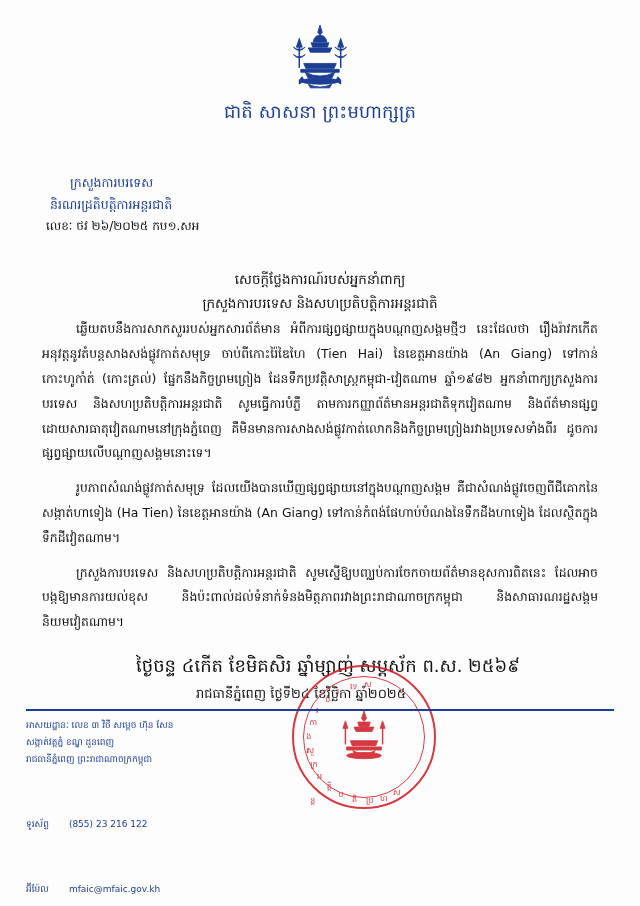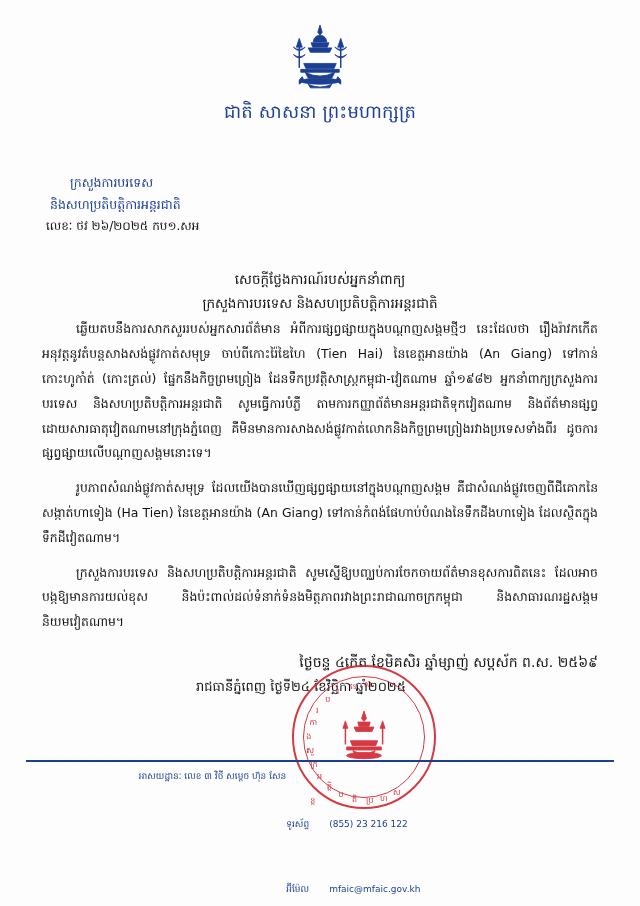--- a/index.html
+++ b/index.html
@@ -84,22 +84,22 @@
   }
   .body p {
     margin: 0 0 10px 0;
     text-indent: 34px;
   }
 
   
   .datebar {
     margin-top: 14px;
     display: flex;
-    justify-content: flex-end;
-    font-size: 14px;
+    justify-content: center;
+    font-size: 18px;
     line-height: 1.9;
   }
   .datebar .left  { padding-left: 16px; }
   .signblock {
     margin-top: 2px;
     text-align: center;
     padding-right: 38px;
     font-size: 13px;
   }
 
@@ -150,24 +150,25 @@
     bottom: 8px;
     padding: 0 26px;
   }
   .footer .rule {
     height: 2px;
     background: #1c3f94;
     margin-bottom: 6px;
   }
   .footer .cols {
     display: flex;
-    justify-content: center;
+    justify-content: flex-end;
     color: #1c3f94;
     font-size: 9px;
     line-height: 1.9;
+    flex-direction: column;
   }
   .footer .right-col { text-align: left; min-width: 215px; }
   .footer .lbl { display: inline-block; min-width: 40px; margin-top: 48px; }
 </style>
 </head>
 <body>
 
 <div class="page">
 
   <div class="emblem-wrap">
@@ -200,21 +201,21 @@
       </svg>
     </div>
   </div>
 
   <div class="royal">
     <div class="line2">ជាតិ សាសនា ព្រះមហាក្សត្រ</div>
   </div>
 
   <div class="ministry">
     <div class="m1">ក្រសួងការបរទេស</div>
-    <div class="m2">និងសហប្រតិបត្តិការអន្តរជាតិ</div>
+    <div class="m2">និរណរដ្រតិបត្តិការអន្តរជាតិ</div>
     <div class="m3">លេខៈ ថវ ២៦/២០២៥ កប១.សអ</div>
   </div>
 
   <div class="title">
     <div>សេចក្តីថ្លែងការណ៍របស់អ្នកនាំពាក្យ</div>
     <div>ក្រសួងការបរទេស និងសហប្រតិបត្តិការអន្តរជាតិ</div>
   </div>
 
   <div class="body">
     <p>ឆ្លើយតបនឹងការសាកសួររបស់អ្នកសារព័ត៌មាន អំពីការផ្សព្វផ្សាយក្នុងបណ្តាញសង្គមថ្មីៗ នេះដែលថា រឿងរ៉ាវកកើតអនុវត្តនូវតំបន្តសាងសង់ផ្លូវកាត់សមុទ្រ ចាប់ពីកោះរ៉ៃឌៃហៃ (Tien Hai) នៃខេត្តអានយ៉ាង (An Giang) ទៅកាន់កោះហូកាំត់ (កោះត្រល់) ផ្នែកនឹងកិច្ចព្រមព្រៀង ដែនទឹកប្រវត្តិសាស្ត្រកម្ពុជា-វៀតណាម ឆ្នាំ១៩៨២ អ្នកនាំពាក្យក្រសួងការបរទេស និងសហប្រតិបត្តិការអន្តរជាតិ សូមធ្វើការបំភ្លឺ តាមការកញ្ញាព័ត៌មានអន្តរជាតិទុកវៀតណាម និងព័ត៌មានផ្សព្វដោយសារធាតុវៀតណាមនៅក្រុងភ្នំពេញ គឺមិនមានការសាងសង់ផ្លូវកាត់លោកនិងកិច្ចព្រមព្រៀងរវាងប្រទេសទាំងពីរ ដូចការផ្សព្វផ្សាយលើបណ្តាញសង្គមនោះទេ។</p>
@@ -266,20 +267,22 @@
         </g>
       </svg>
     </div>
   </div>
 
   <div class="footer">
     <div class="rule"></div>
     <div class="cols">
       <div class="left-col">
         <div>អាសយដ្ឋានៈ  លេខ ៣ វិថី សម្តេច ហ៊ុន សែន</div>
+        <div>សង្កាត់វត្តភ្នំ ខណ្ឌ ដូនពេញ</div>
+        <div>រាជធានីភ្នំពេញ ព្រះរាជាណាចក្រកម្ពុជា</div>
       </div>
       <div class="right-col">
         <div>
           <span class="lbl">ទូរស័ព្ទ</span>
           <span>(855) 23 216 122</span>
         </div>
         <div>
           <span class="lbl">អ៊ីម៉ែល</span>
           <span>mfaic@mfaic.gov.kh</span>
         </div>

